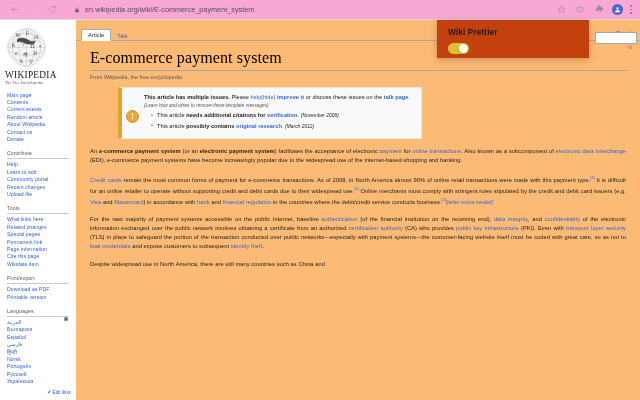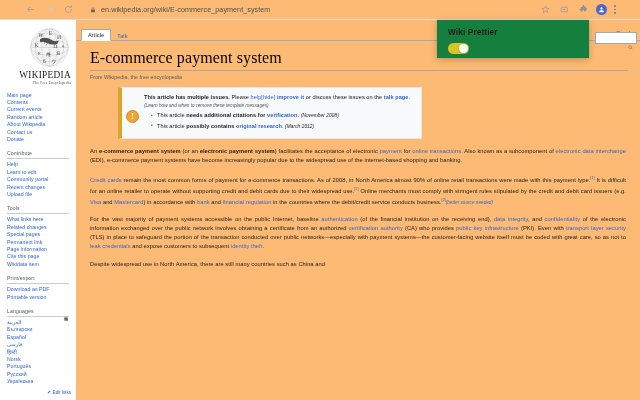--- a/index.html
+++ b/index.html
@@ -7,24 +7,24 @@
     width: 640px; height: 400px;
     overflow: hidden;
     background: #ffffff;
     font-family: "Liberation Sans", sans-serif;
   }
 
   
   .browser-toolbar {
     position: absolute; top: 0; left: 0;
     width: 640px; height: 20px;
-    background: #fdba74;
+    background: #f9a8d4;
     border-bottom: 1px solid #dcdcdc;
     display: flex; align-items: center;
-    padding: 0 20px;
+    padding: 0 4px;
     z-index: 40;
   }
   .nav-btns { display: flex; align-items: center; gap: 6px; padding-left: 4px; }
   .nav-btn {
     width: 13px; height: 13px;
     display: flex; align-items: center; justify-content: center;
     color: #9aa0a6; font-size: 10px; line-height: 1;
     cursor: pointer;
   }
   .nav-btn.forward { color: #c8cbcf; }
@@ -56,21 +56,21 @@
     color: #fff; font-size: 6px;
   }
   .kebab { display: flex; flex-direction: column; gap: 1.4px; cursor: pointer; }
   .kebab i { width: 1.8px; height: 1.8px; border-radius: 50%; background: #77797c; display:block; }
 
   
   .ext-popup {
     position: absolute;
     left: 437px; top: 20px;
     width: 152px; height: 38px;
-    background: #15803d;
+    background: #c2410c;
     box-shadow: 0 2px 7px rgba(0,0,0,0.22), 0 0 0 0.5px rgba(0,0,0,0.06);
     z-index: 60;
     padding: 7px 1px 0 11px;
   }
   .ext-title {
     font-size: 8.3px; font-weight: bold; color: #1d1d1f;
     letter-spacing: 0.1px;
     margin-bottom: 6px;
   }
   .toggle-switch {
@@ -97,21 +97,21 @@
 
   
   .wiki-sidebar {
     position: absolute; left: 0; top: 0;
     width: 76px; height: 380px;
     background: #ffffff;
     padding-left: 5px;
   }
   .logo-wrap {
     width: 66px; padding-top: 6px;
-    display: flex; flex-direction: column; align-items: flex-end;
+    display: flex; flex-direction: column; align-items: flex-start;
   }
   .globe { width: 43px; height: 43px; display:block; }
   .logo-word {
     font-family: "Liberation Serif", serif;
     font-size: 9.3px; letter-spacing: 0.3px;
     color: #202122; margin-top: 1px;
     font-variant: small-caps;
   }
   .logo-tag {
     font-family: "Liberation Serif", serif;

